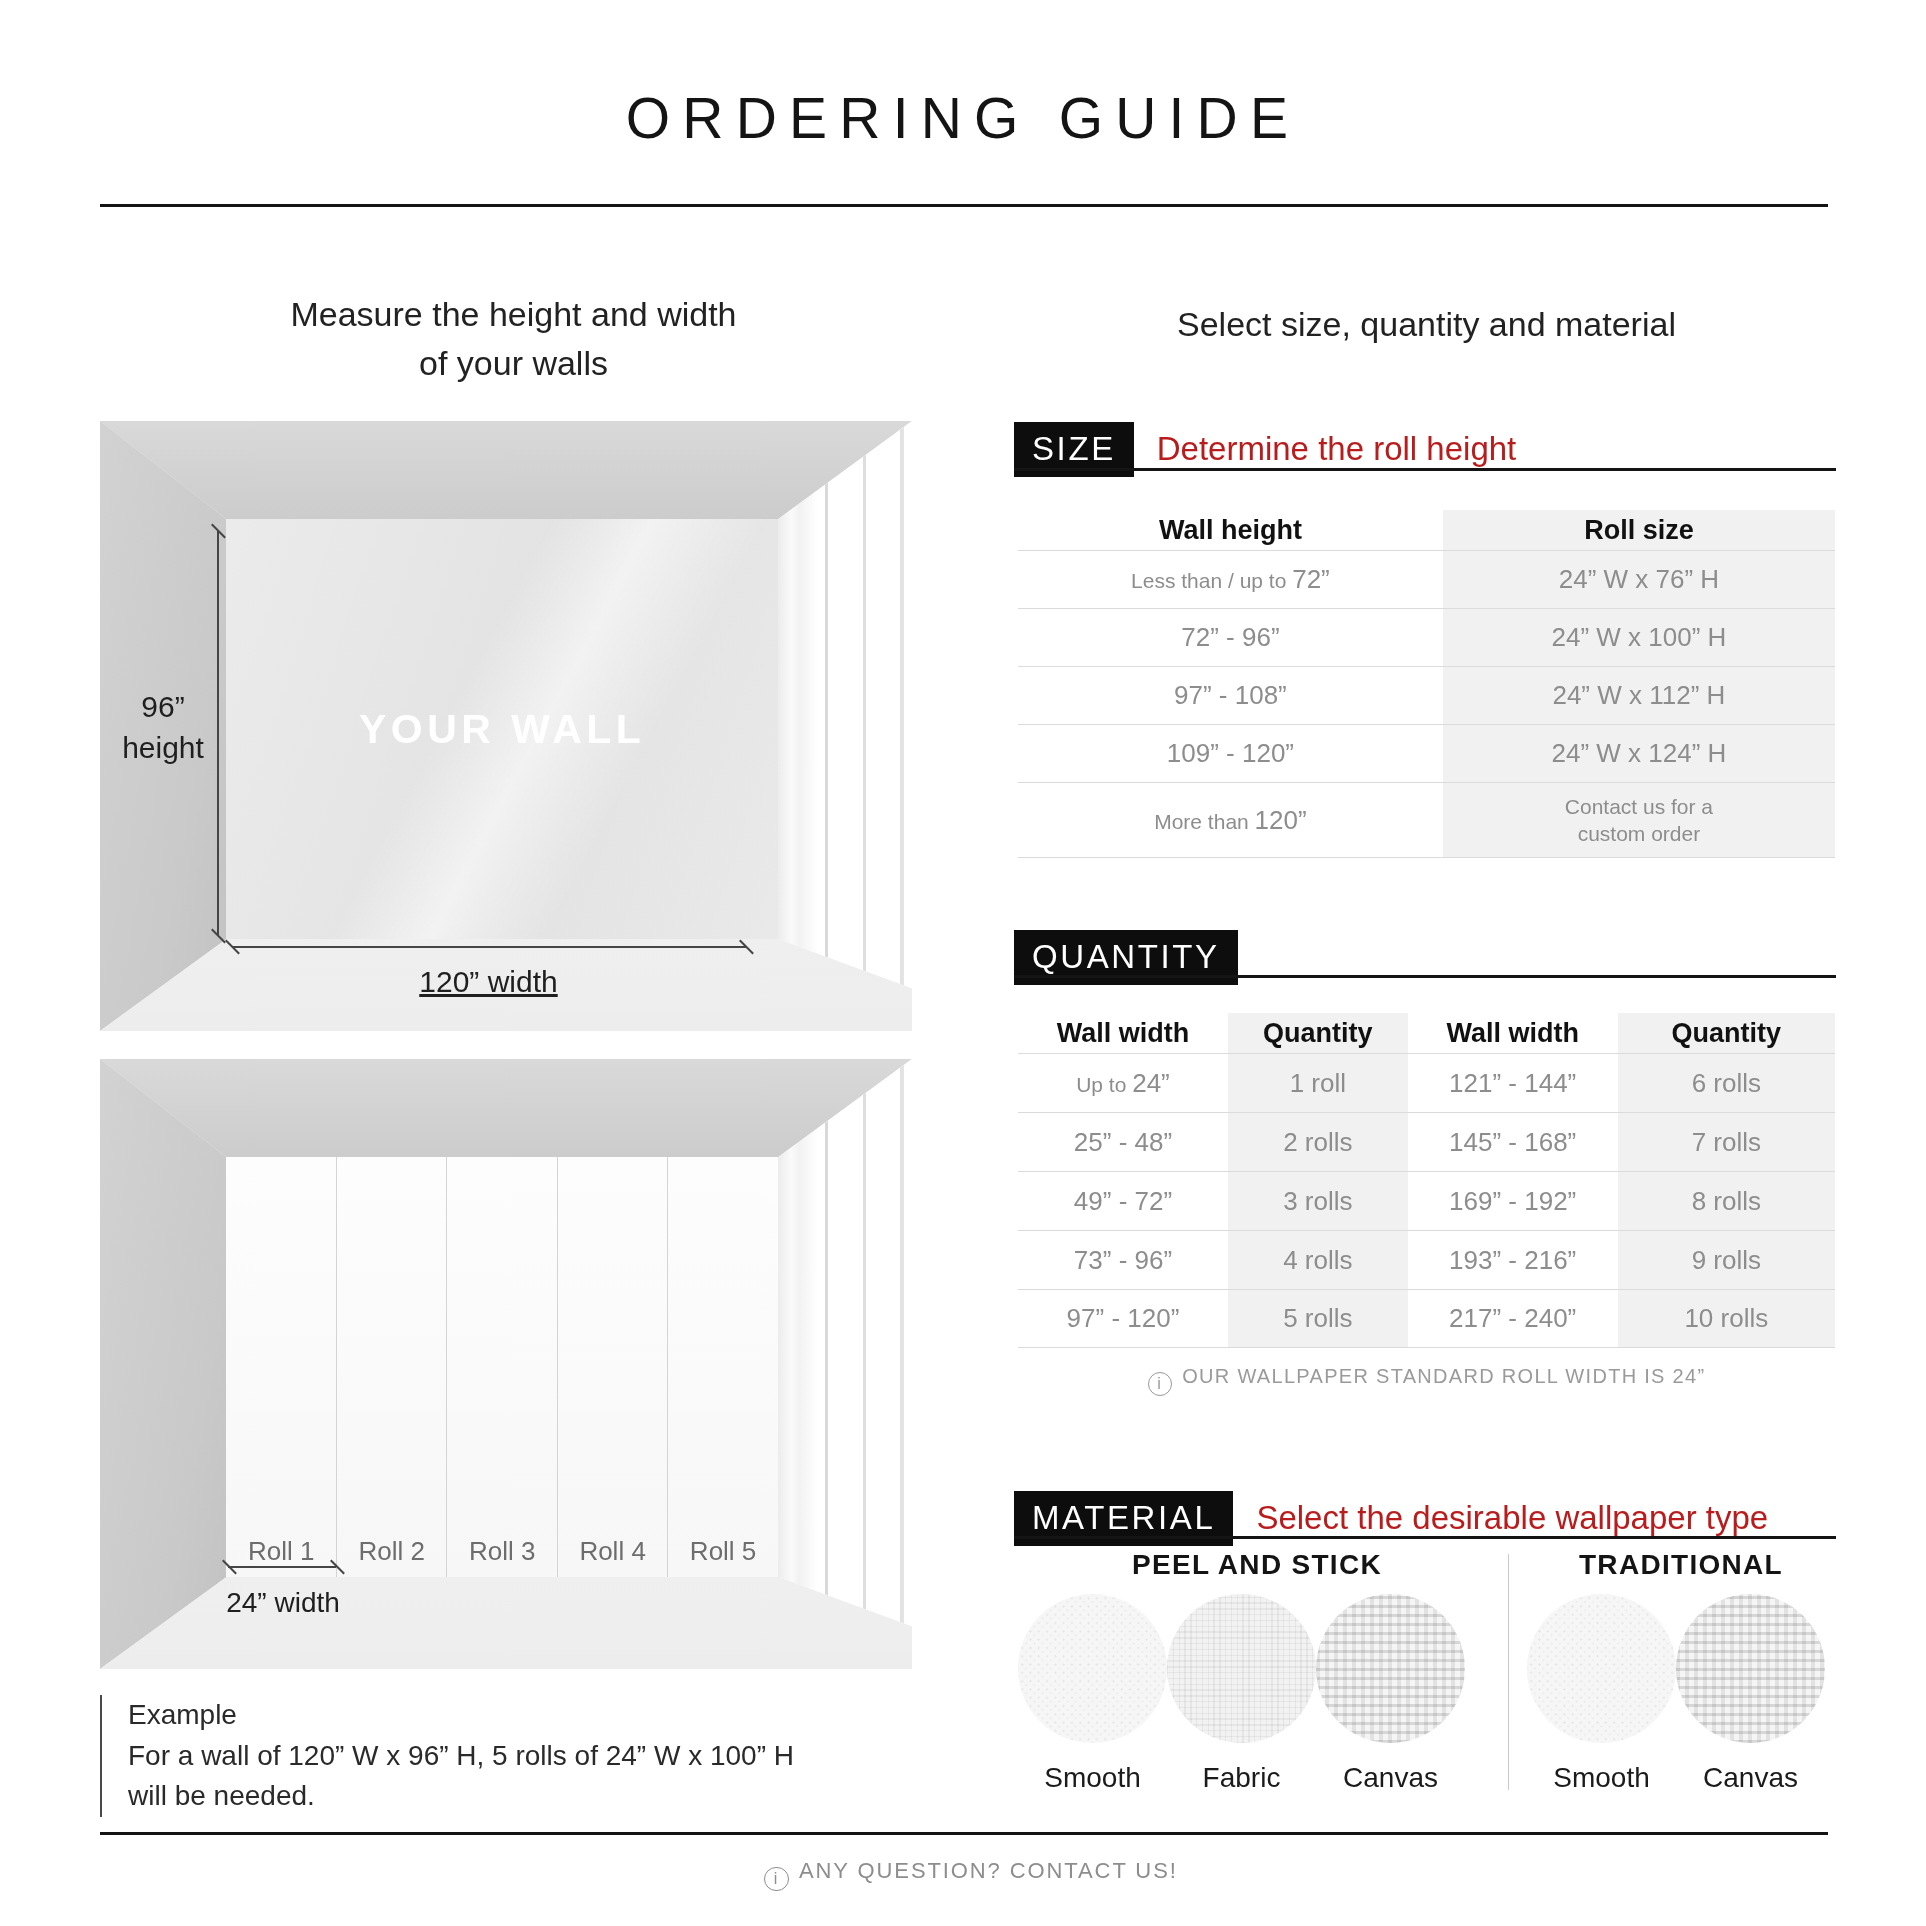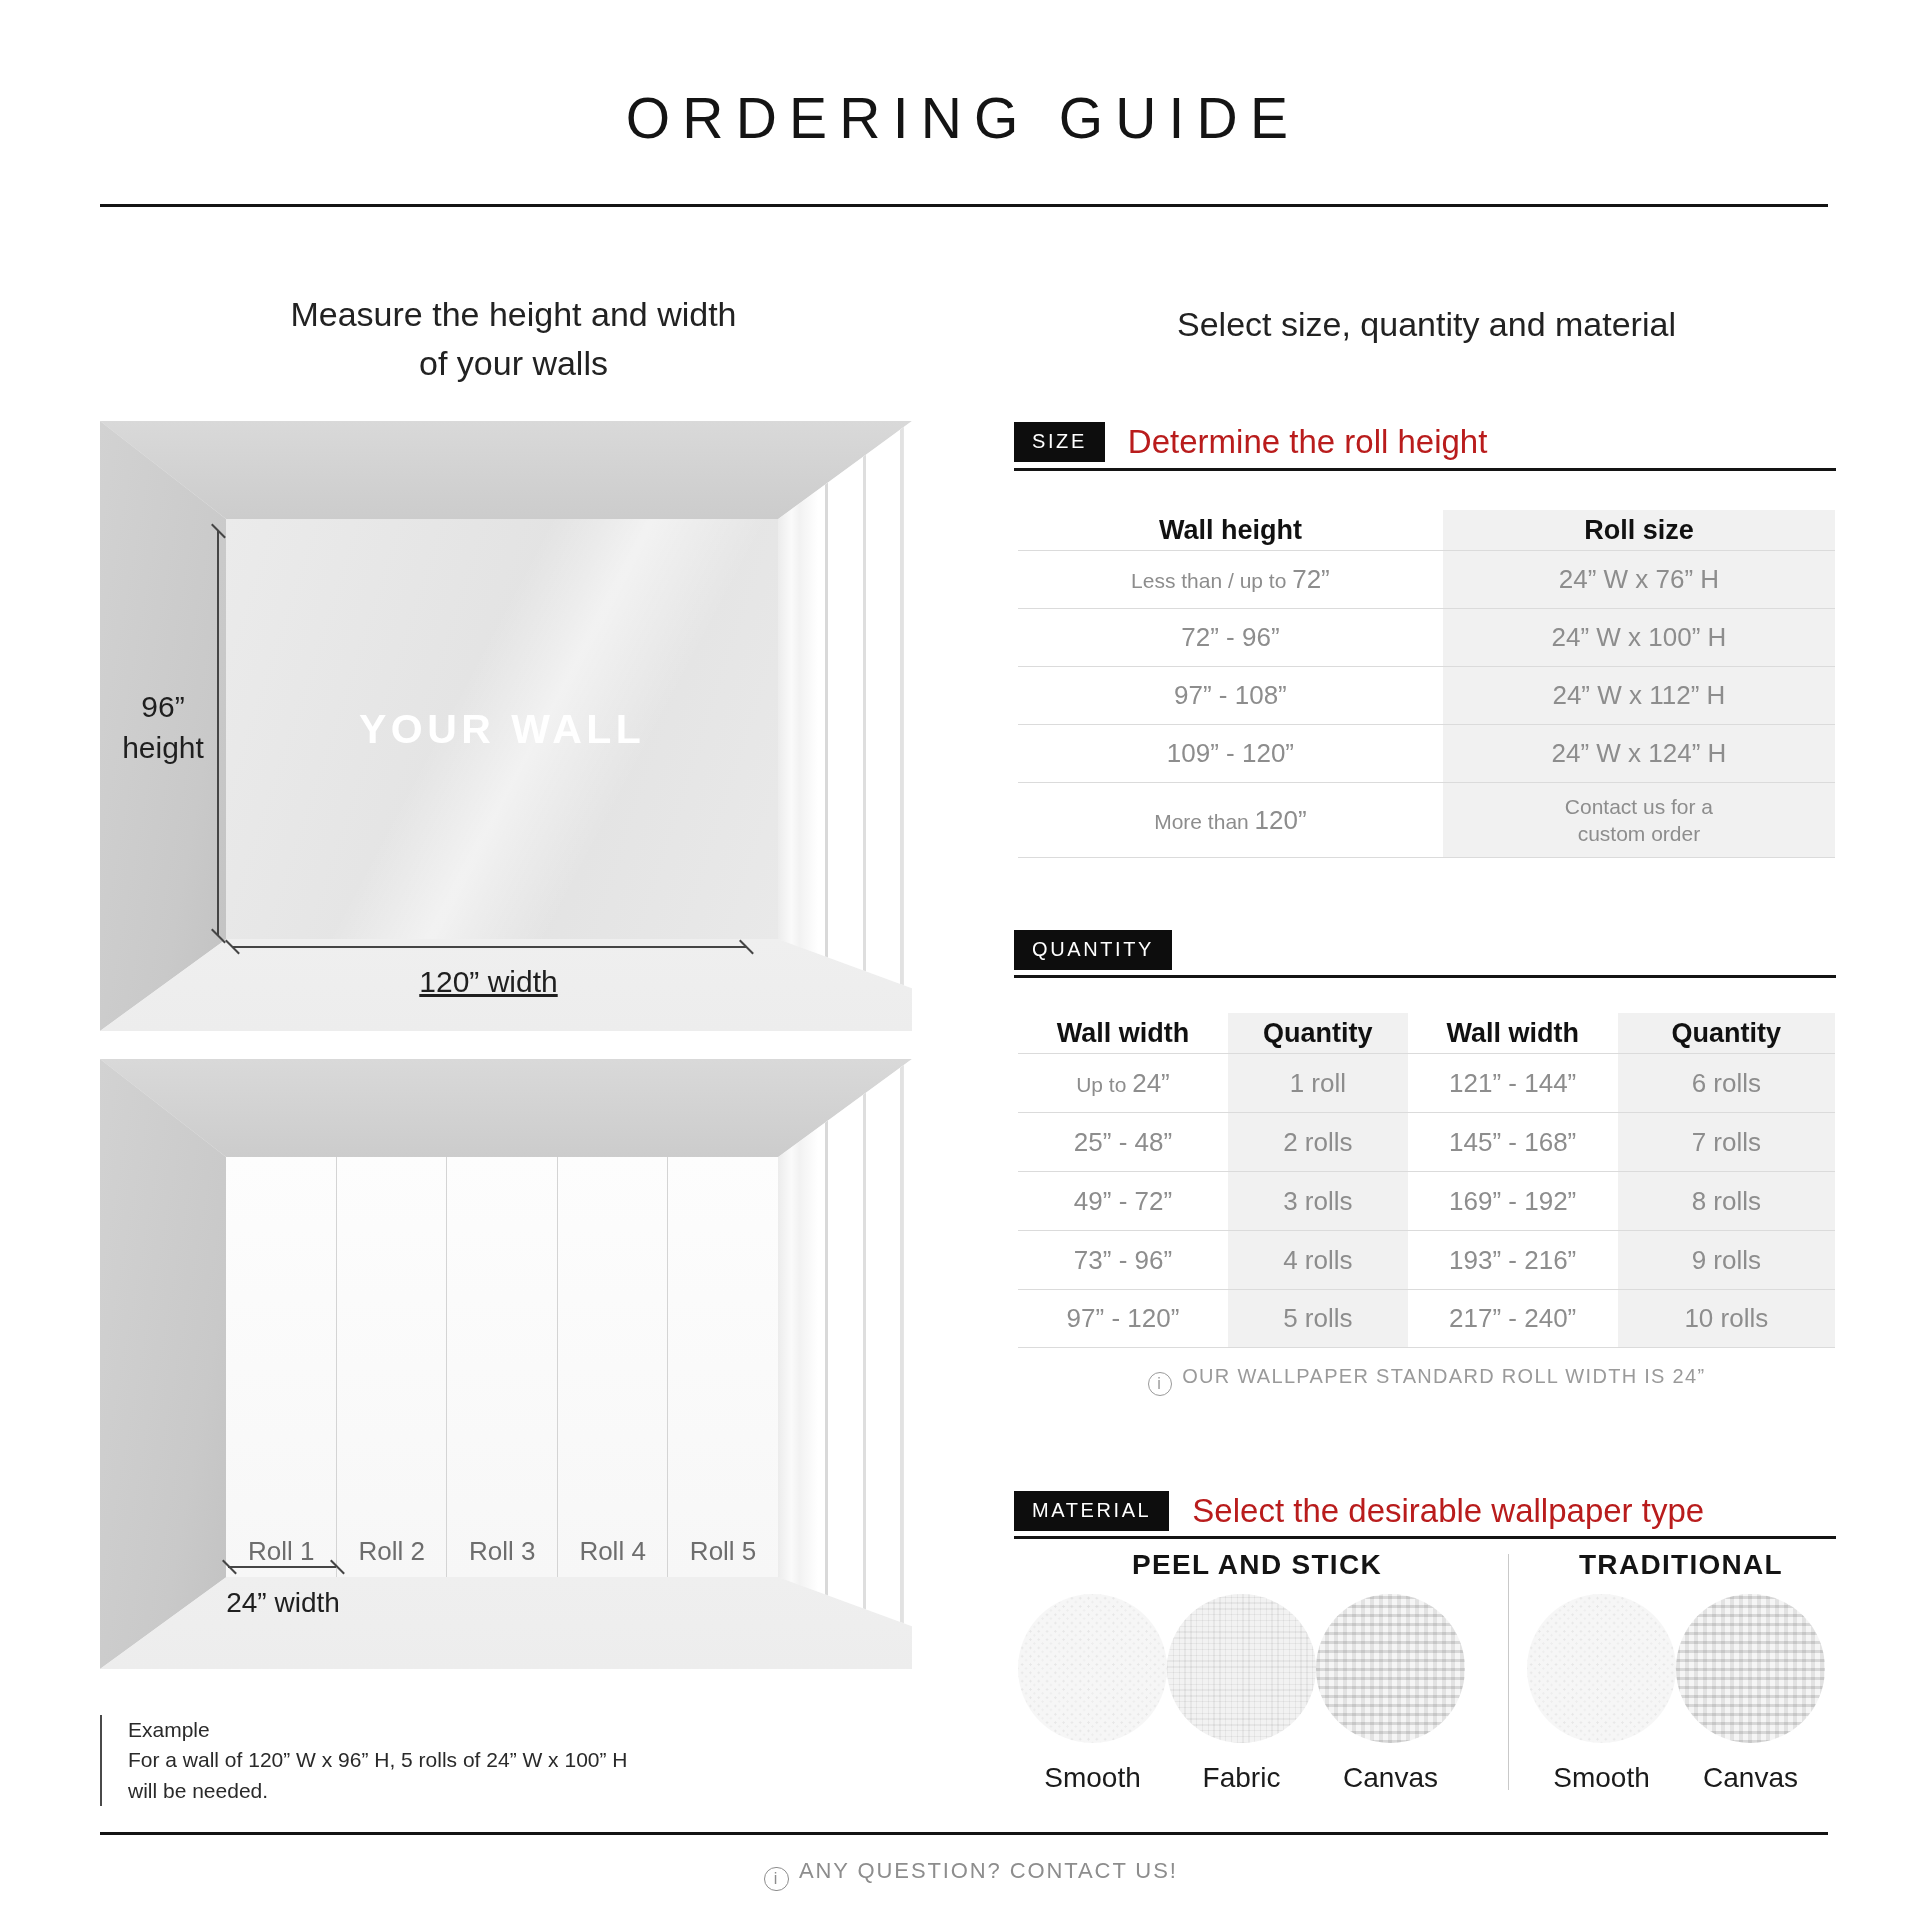--- a/index.html
+++ b/index.html
@@ -57,25 +57,25 @@
 
   
   .dim-v { position:absolute; width:1.9px; background:#454545; }
   .dim-h { position:absolute; height:1.9px; background:#454545; }
   .tick { position:absolute; width:19px; height:1.9px; background:#454545; transform:rotate(45deg); }
   .dim-label { position:absolute; text-align:center; color:#1f1f1f; font-size:30px; line-height:1.35; }
 
   
   .example { position:absolute; left:100px; top:1695px; width:847px;
              border-left:2.6px solid #4a4a4a; padding-left:26px;
-             font-size:21px; color:#2a2a2a; line-height:1.45;margin-top:20px; }
+             font-size:28px; color:#2a2a2a; line-height:1.45; }
 
   
   .sec-head { position:absolute; display:flex; align-items:center; }
-  .sec-label { background:#0d0d0d; color:#ffffff; font-size:20px; letter-spacing:2.6px;
+  .sec-label { background:#0d0d0d; color:#ffffff; font-size:33px; letter-spacing:2.6px;
                padding:7.7px 18px 9px 18px; }
   .sec-title { font-size:33px; color:#b91c1c; margin-left:23px; white-space:nowrap; }
   .sec-rule { position:absolute; left:1014px; width:822px; height:3.2px; background:#141414; }
 
   
   .tbl { position:absolute; left:1018px; width:817px; }
   .colbg { position:absolute; top:0; bottom:0; background:#f1f1f1; }
   .trow { position:relative; display:flex; align-items:center; border-top:1.3px solid #dbdbdb; }
   .trow.head { border-top:none; font-weight:bold; color:#111; }
   .trow:last-child { border-bottom:1.3px solid #dbdbdb; }

